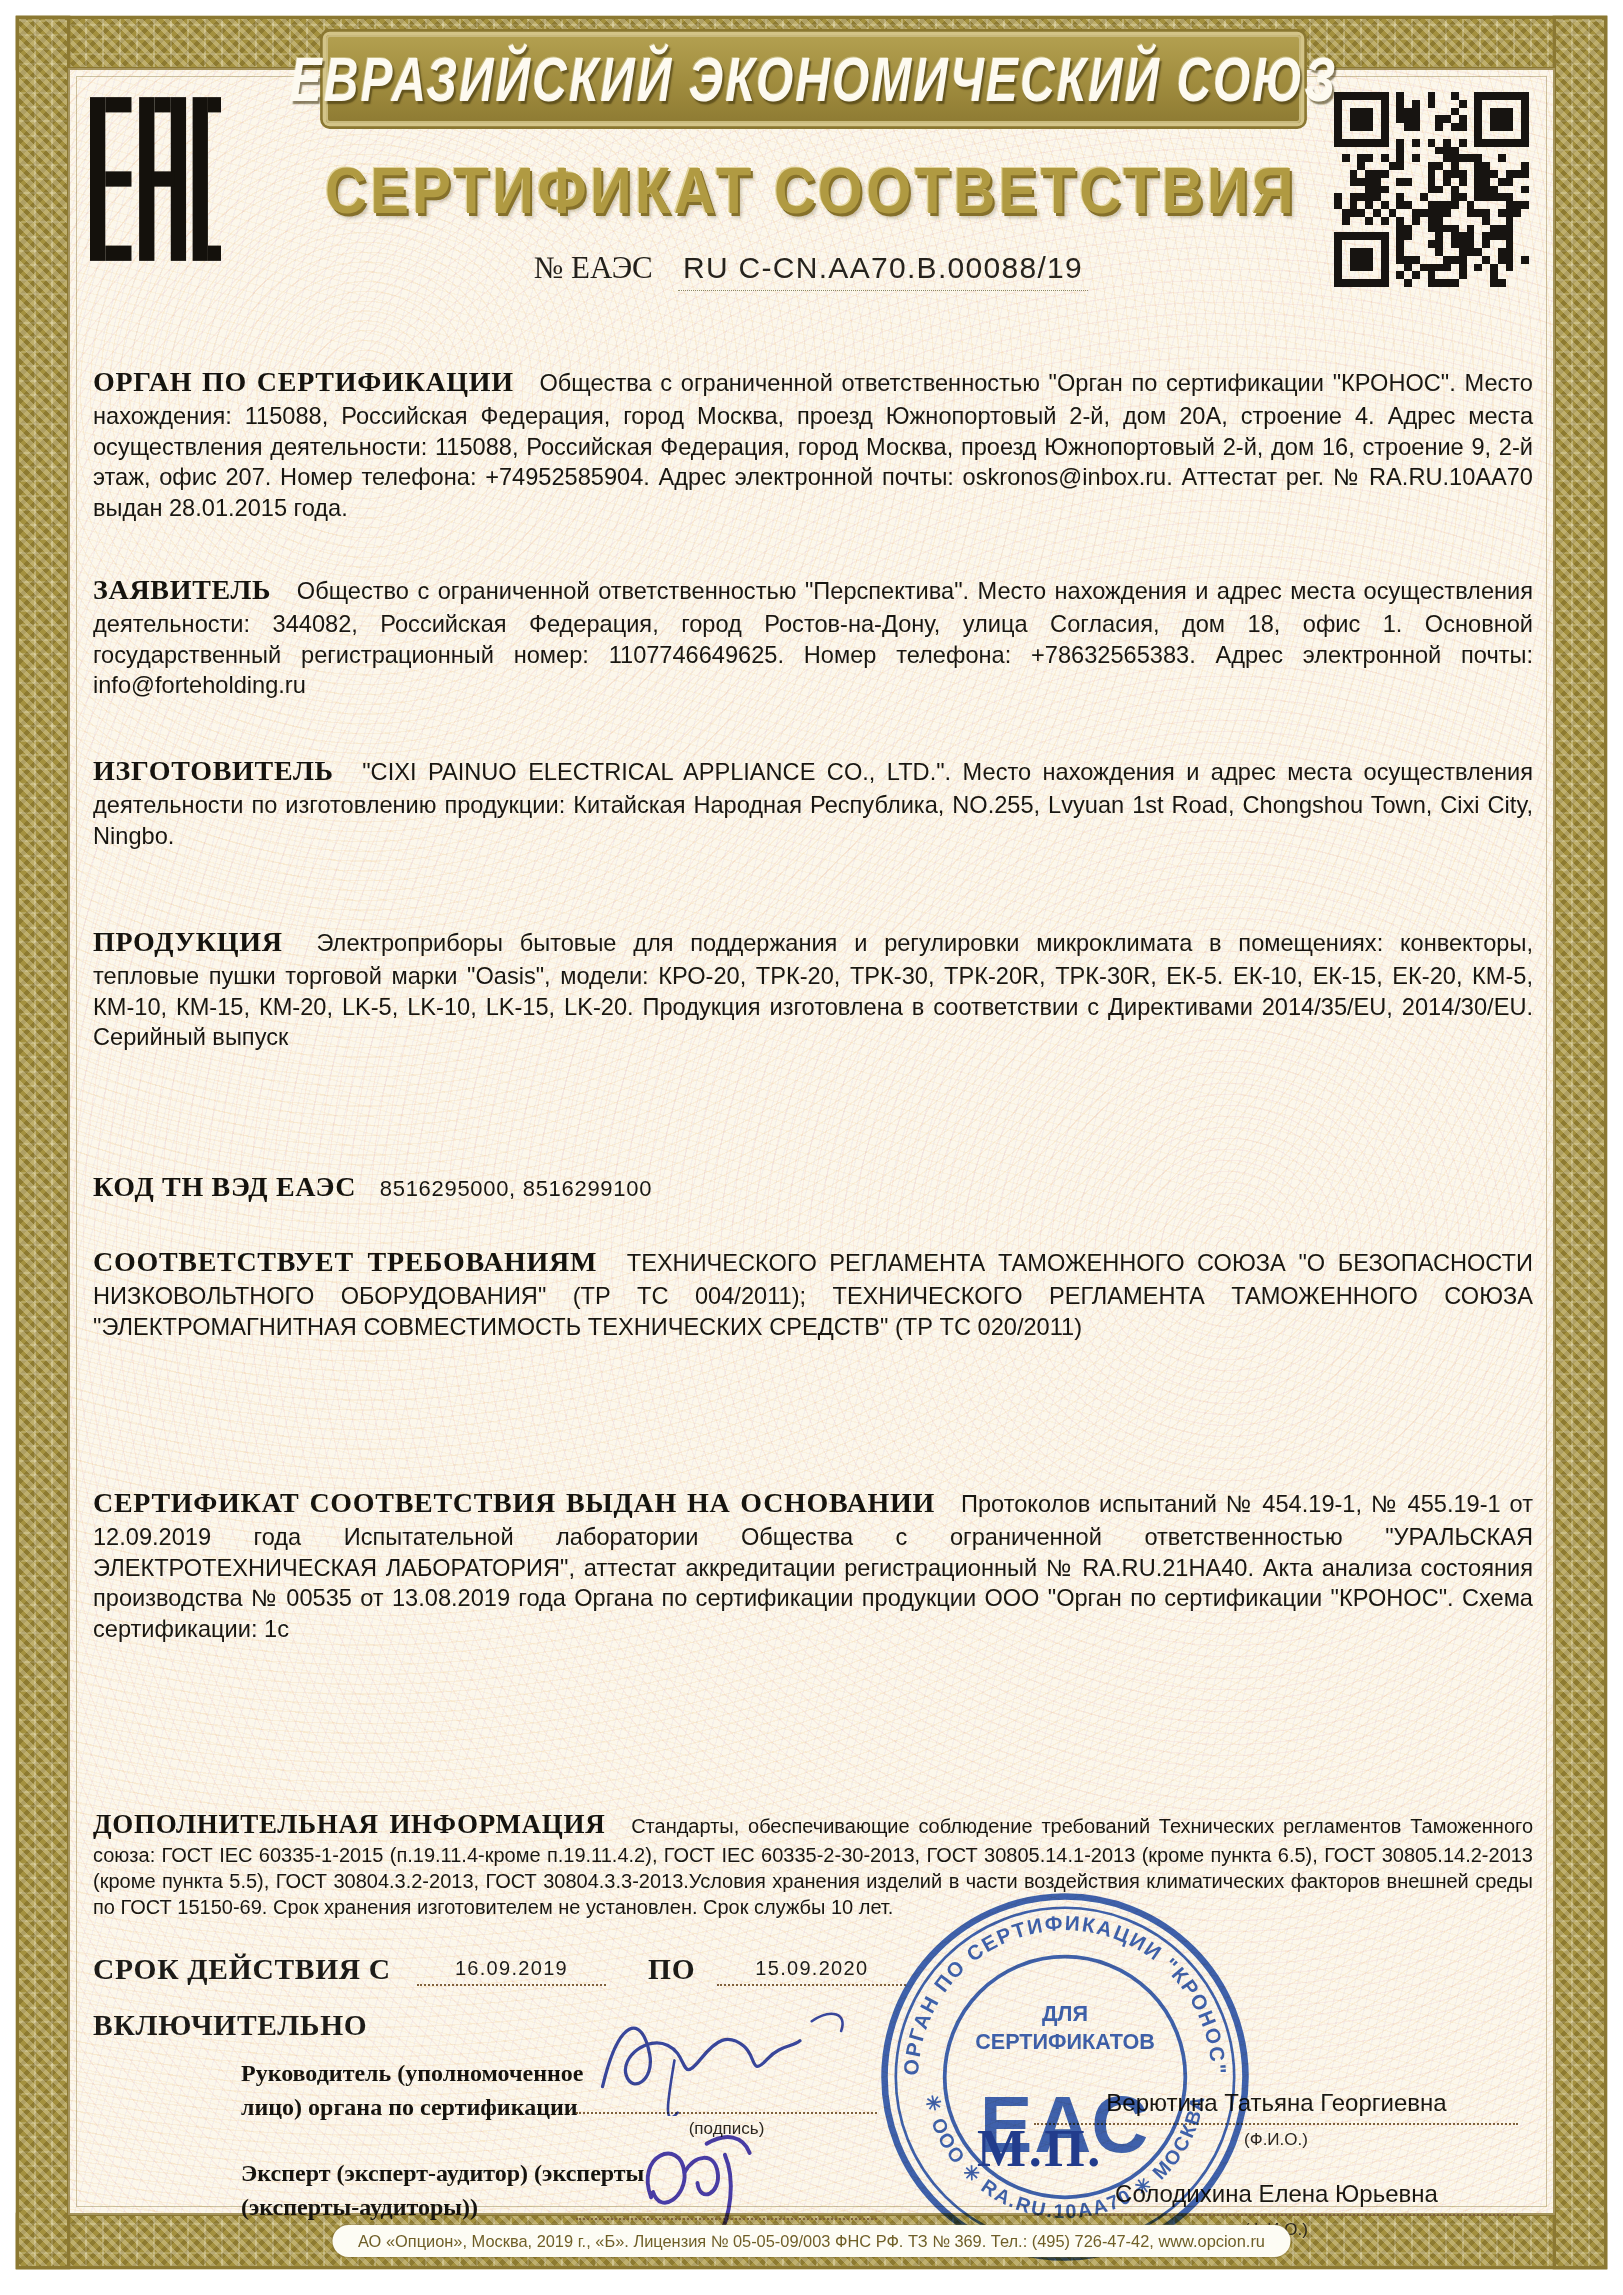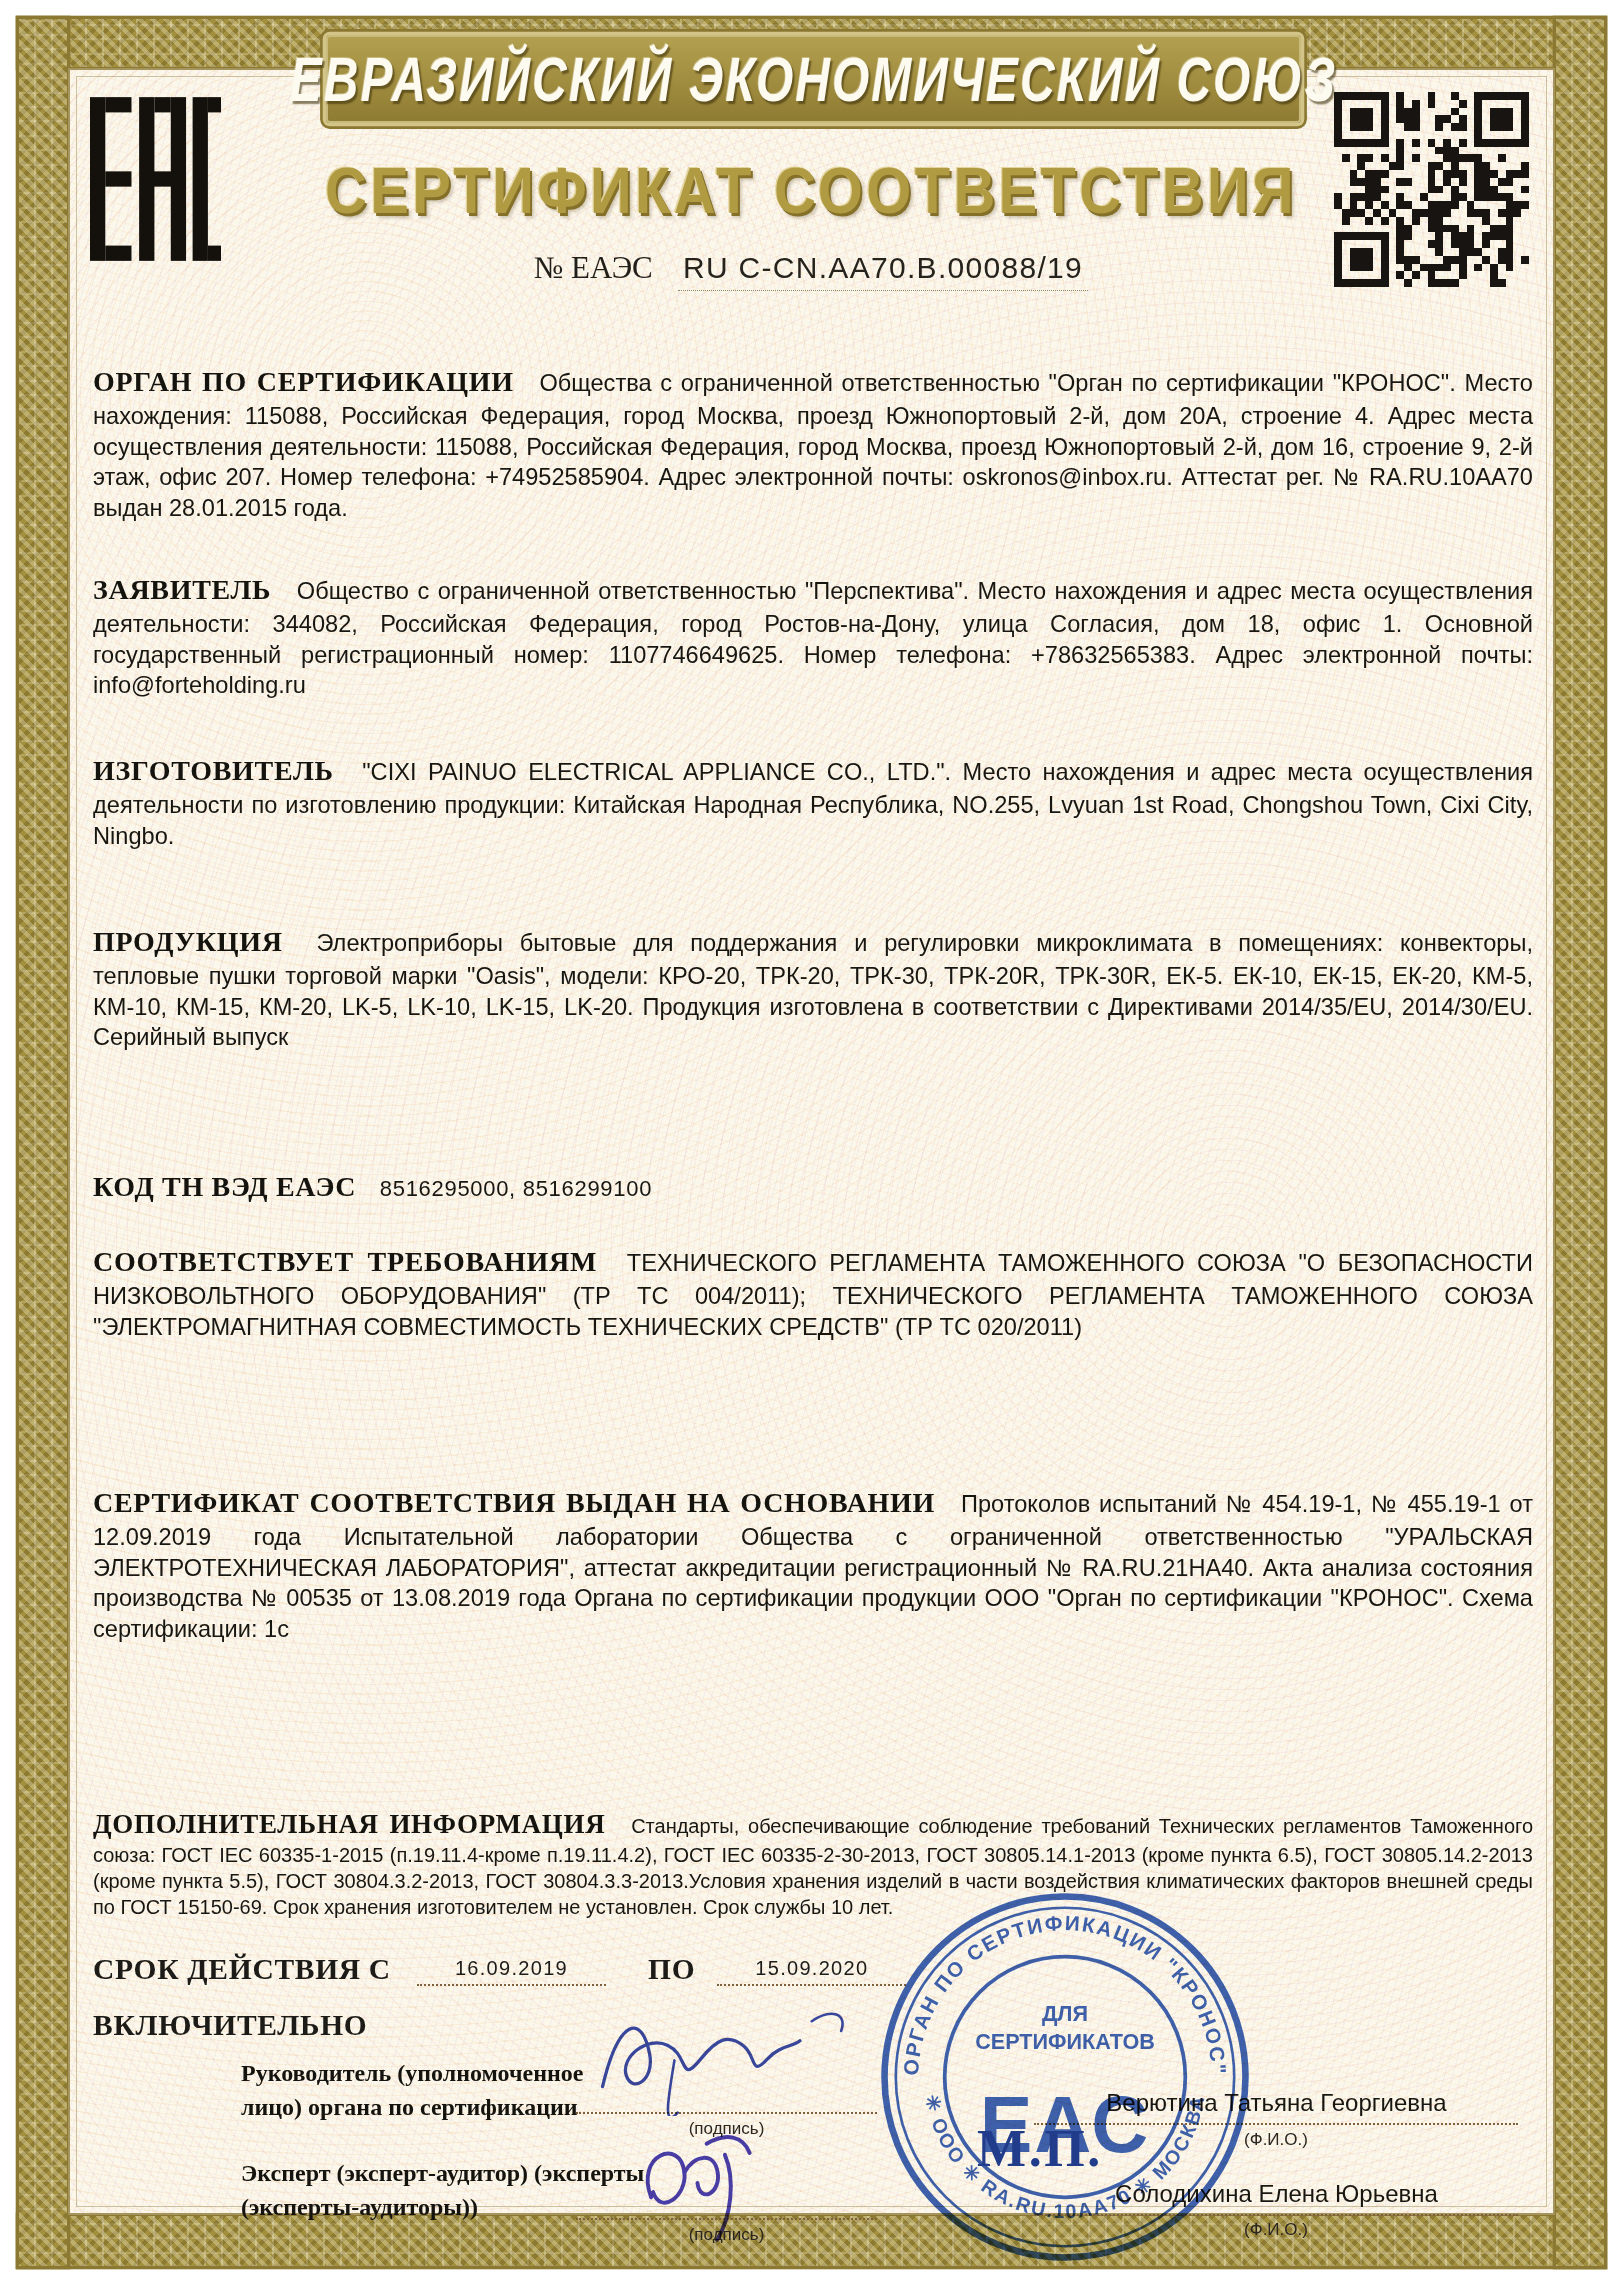--- a/index.html
+++ b/index.html
@@ -541,15 +541,16 @@
         <textPath href="#arcBottom" startOffset="50%" text-anchor="middle">✳ ООО ✳ RA.RU.10AA70 ✳ МОСКВА</textPath>
       </text>
       <text x="100" y="70" text-anchor="middle" font-size="11.5" font-weight="bold">ДЛЯ</text>
       <text x="100" y="85" text-anchor="middle" font-size="11.5" font-weight="bold">СЕРТИФИКАТОВ</text>
       <text x="100" y="140" text-anchor="middle" font-size="42" font-weight="bold" letter-spacing="1">ЕАС</text>
     </g>
   </svg>
 
   <div class="mp">М.П.</div>
 
+  <div class="footer-pill">АО «Опцион», Москва, 2019 г., «Б». Лицензия № 05-05-09/003 ФНС РФ. ТЗ № 369. Тел.: (495) 726-47-42, www.opcion.ru</div>
 
 </div>
 
 
 </body></html>

